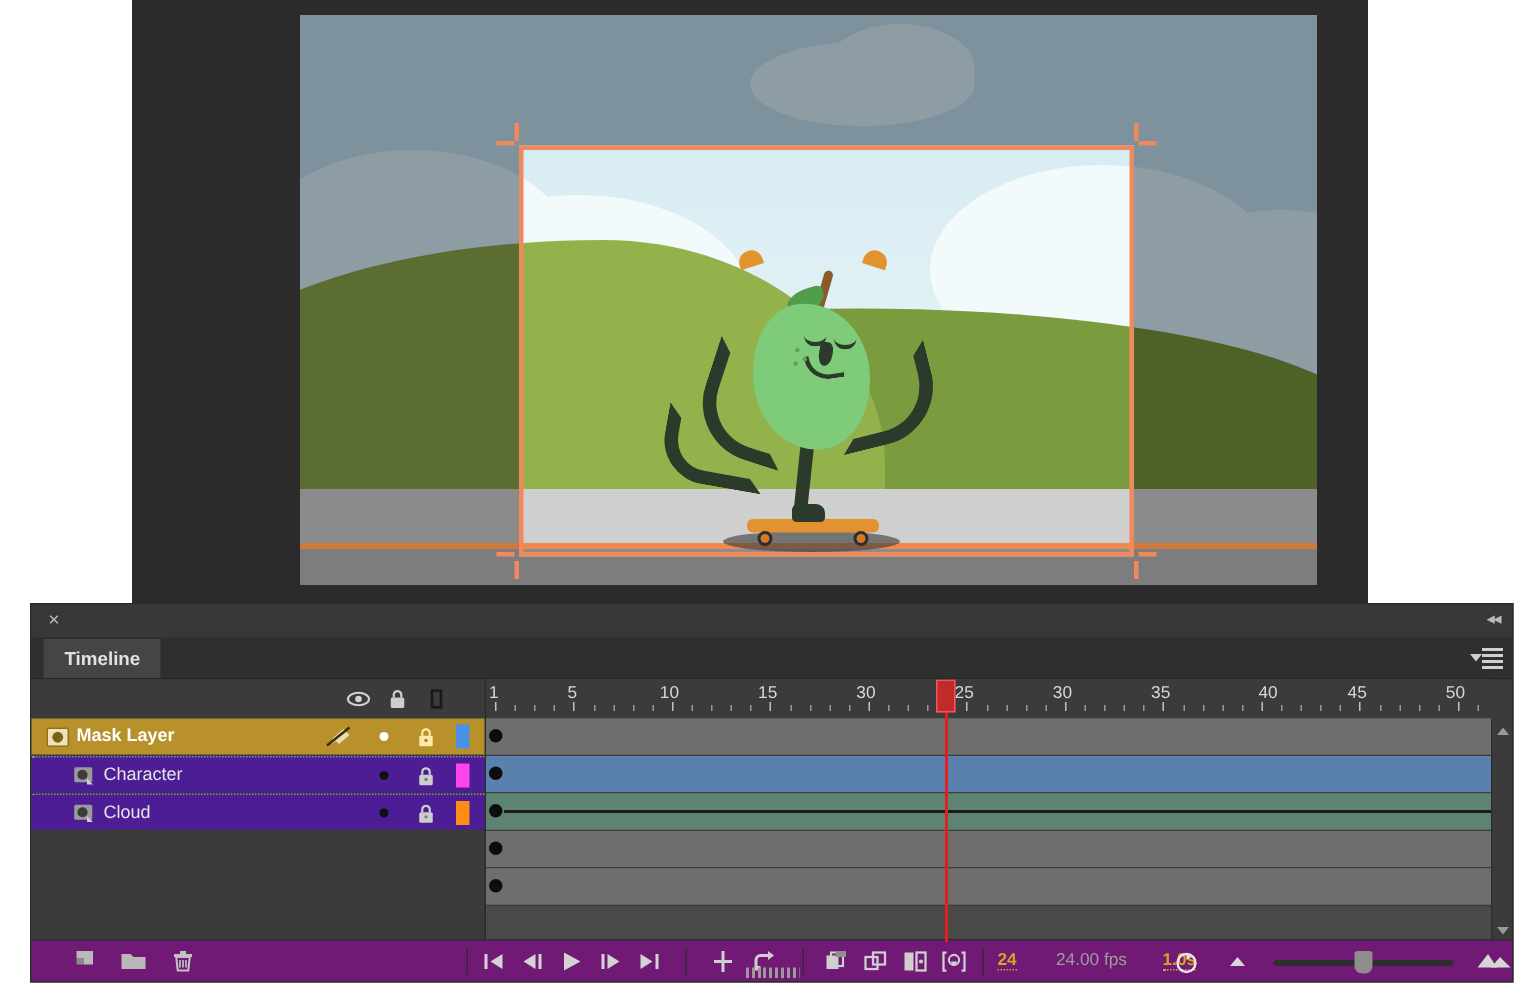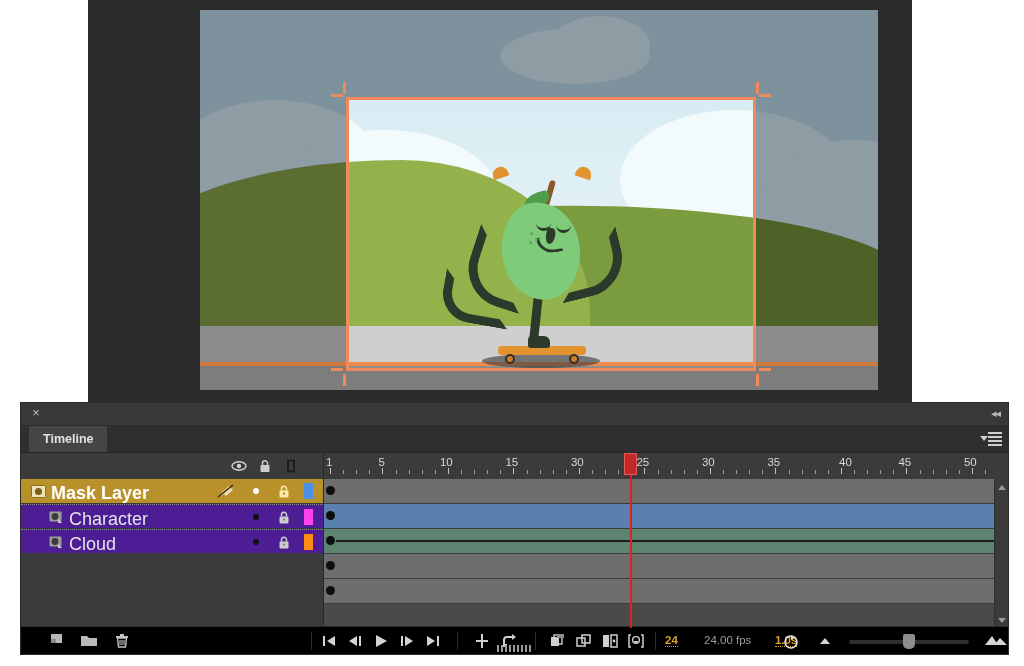--- a/index.html
+++ b/index.html
@@ -72,21 +72,21 @@
   .tl-body{position:relative;height:175px;background:#3b3b3b;}
 
   
   .layers{position:absolute;left:0;top:0;width:303px;height:175px;background:#3b3b3b;border-right:1px solid #2a2a2a;box-sizing:border-box;}
   .lhdr{position:relative;height:26px;background:#3b3b3b;}
   .lhdr .ic{position:absolute;top:5px;width:16px;height:16px;}
   .layer-row{position:relative;height:25px;background:#4a4a4a;border-bottom:1px solid #3a3a3a;box-sizing:border-box;cursor:pointer;}
   .layer-row.sel{background:#b8912b;}
   .layer-row.masked{background:#4c1d95;}
   .layer-row.dash-top{border-top:1px dotted #8d8d8d;}
-  .layer-row .lname{position:absolute;top:4px;font-size:18px;color:#e4e4e4;white-space:nowrap;}
+  .layer-row .lname{position:absolute;top:4px;font-size:12px;color:#e4e4e4;white-space:nowrap;}
   .layer-row.sel .lname{color:#ffffff;font-weight:bold;}
   .licon{position:absolute;top:5px;width:15px;height:15px;}
   .dot{position:absolute;top:9px;width:6px;height:6px;border-radius:50%;background:#111;}
   .layer-row.sel .dot{background:#fff;}
   .swatch{position:absolute;top:4px;width:9px;height:16px;}
   .lockcell{position:absolute;top:4px;width:16px;height:17px;}
 
   
   .frames{position:absolute;left:303px;top:0;right:14px;height:175px;background:#4a4a4a;overflow:hidden;}
   .ruler{position:relative;height:26px;background:#3b3b3b;}
@@ -106,21 +106,21 @@
   .playhead{position:absolute;top:0;width:1.5px;height:175px;background:#e02020;z-index:30;pointer-events:none;}
   .playhead-head{position:absolute;top:0;left:-6px;width:13px;height:22px;background:#c22a2a;border:1px solid #e85a5a;box-sizing:border-box;}
 
   
   .vscroll{position:absolute;right:1px;top:27px;width:13px;height:148px;background:#3b3b3b;border-left:1px solid #2f2f2f;box-sizing:border-box;cursor:pointer;}
   .vsarrow{position:absolute;left:3px;width:0;height:0;border-left:4px solid transparent;border-right:4px solid transparent;}
   .vsup{top:5px;border-bottom:5px solid #9a9a9a;}
   .vsdn{bottom:5px;border-top:5px solid #9a9a9a;}
 
   
-  .tl-foot{position:absolute;left:0;bottom:0;width:100%;height:28px;background:#000000;border-top:1px solid #2d2d2d;box-sizing:border-box;}
+  .tl-foot{position:absolute;left:0;bottom:0;width:100%;height:28px;background:#701a75;border-top:1px solid #2d2d2d;box-sizing:border-box;}
   .fbtn{position:absolute;top:5px;height:18px;cursor:pointer;}
   .sep{position:absolute;top:5px;width:1px;height:18px;background:#2d2d2d;}
   .ftxt{position:absolute;top:7px;font-size:11.5px;color:#9d9d9d;}
   .ftxt.amber{color:#d9a227;font-weight:bold;border-bottom:1px dotted #d9a227;}
   .zslider{position:absolute;top:13px;height:4px;background:#2e2e2e;border-radius:2px;}
   .zknob{position:absolute;top:7px;width:12px;height:15px;background:#8d8d8d;border-radius:2px 2px 5px 5px;cursor:pointer;}
   .grip{position:absolute;left:50%;bottom:2px;transform:translateX(-50%);width:36px;height:7px;background:repeating-linear-gradient(to right,#9a9a9a 0,#9a9a9a 2px,transparent 2px,transparent 4px);}
   svg{display:block;}
 </style>
 </head>

